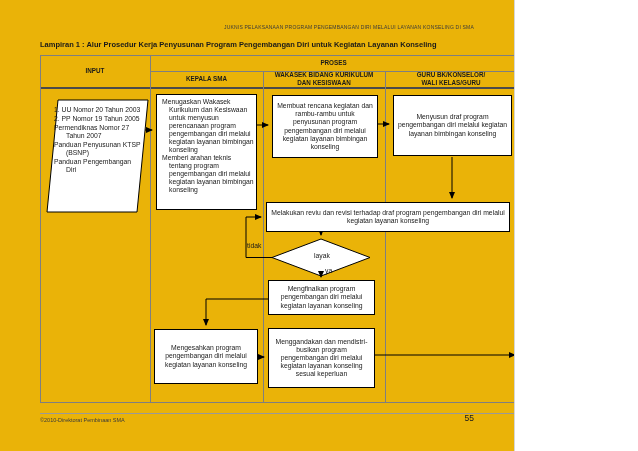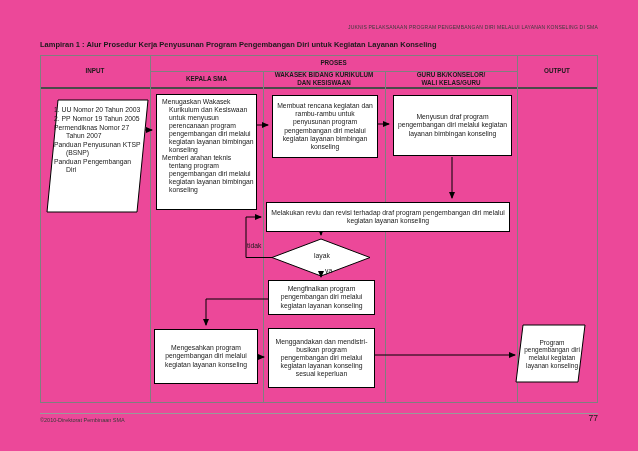--- a/index.html
+++ b/index.html
@@ -1,17 +1,17 @@
 <!DOCTYPE html>
 <html><head>
 <meta charset="utf-8">
 <style>
   html,body{margin:0;padding:0;background:#ffffff;}
   #page{
-    position:relative;width:638px;height:451px;background:#ec4899;
+    position:relative;width:514px;height:451px;background:#eab308;
     font-family:"Liberation Sans",sans-serif;color:#1a1a1a;overflow:hidden;
     outline:1px solid #d6d6d6;
     text-decoration:underline;
   }
   .abs{position:absolute;}
   .runhead{font-size:5px;color:#3a3a3a;letter-spacing:.2px;white-space:nowrap;}
   .title{font-size:7.5px;font-weight:bold;white-space:nowrap;}
   .tline{position:absolute;background:#7f7f7f;}
   .tline.dark{background:#4a4a4a;}
   .hcell{position:absolute;display:flex;align-items:center;justify-content:center;
@@ -104,15 +104,15 @@
   <div class="fbox center" style="left:268px;top:280px;width:107px;height:35px;">Mengfinalkan program pengembangan diri melalui kegiatan layanan konseling</div>
 
   <div class="fbox center" style="left:154px;top:329px;width:104px;height:55px;">Mengesahkan program pengembangan diri melalui kegiatan layanan konseling</div>
 
   <div class="fbox center" style="left:268px;top:328px;width:107px;height:60px;">Menggandakan dan mendistri-busikan  program pengembangan diri melalui kegiatan layanan konseling sesuai keperluan</div>
 
   <div class="ptext ctr" style="left:522px;top:329px;width:60px;height:50px;font-size:6.5px;text-align:center;">Program pengembangan diri melalui kegiatan layanan konseling</div>
 
   <div class="tline" style="left:40px;top:413px;width:558px;height:1px;background:#999;"></div>
   <div class="abs footer-txt" style="left:40px;top:417px;">©2010-Direktorat Pembinaan SMA</div>
-  <div class="abs pagenum" style="right:40px;top:413px;">77</div>
+  <div class="abs pagenum" style="right:40px;top:413px;">55</div>
 
 </div>
 
 </body></html>

